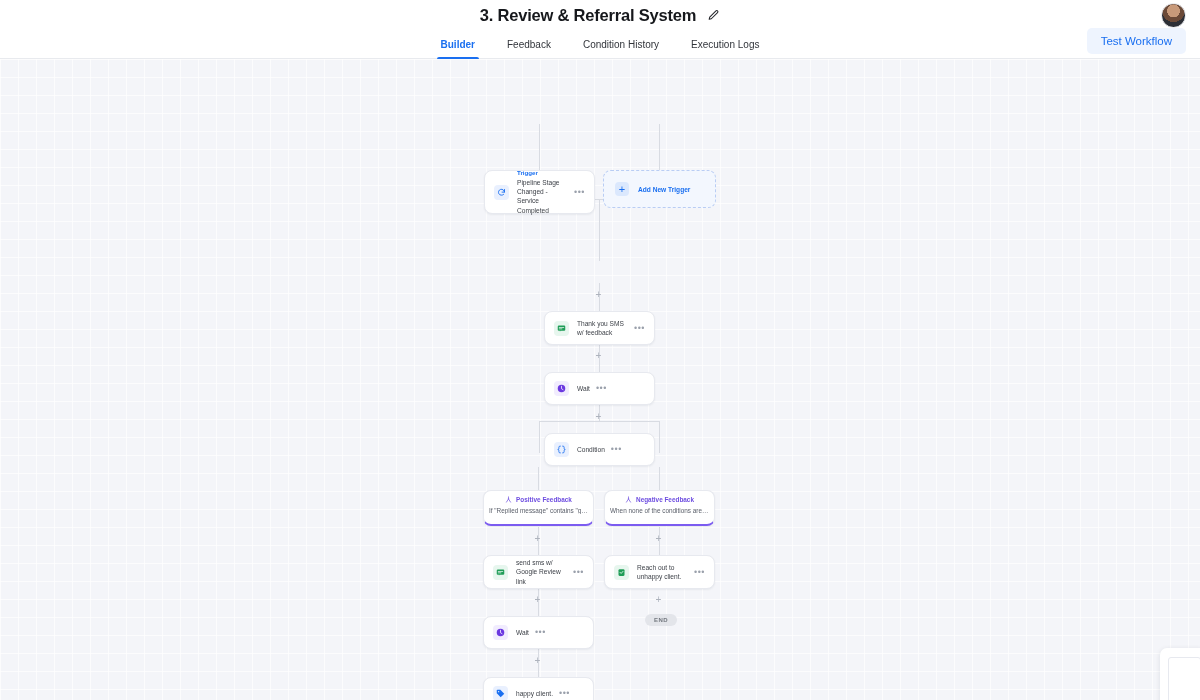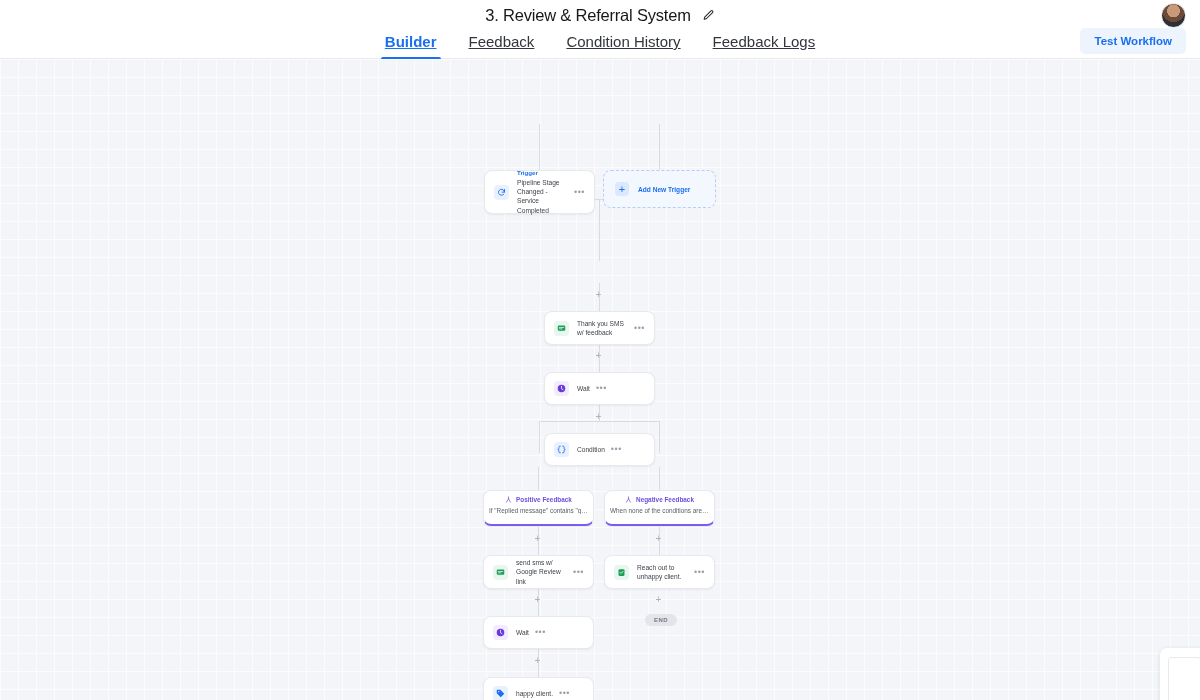--- a/index.html
+++ b/index.html
@@ -11,21 +11,21 @@
   }
 
   
   .topbar {
     height: 30px;
     position: relative;
     display: flex; align-items: center; justify-content: center;
     background: #ffffff;
   }
   .wf-title {
-    font-size: 16.5px; font-weight: 400; color: #16181c;
+    font-size: 16.5px; font-weight: 700; color: #16181c;
     letter-spacing: -0.2px;
   }
   .edit-icon {
     margin-left: 11px; display: flex; align-items: center; cursor: pointer;
   }
   .avatar {
     position: absolute; right: 14px; top: 3px;
     width: 25px; height: 25px; border-radius: 50%;
     background: radial-gradient(circle at 50% 30%, #c89a7a 0 32%, #6b4a38 33% 56%, #2c2f36 57% 100%);
     border: 1px solid #e6e8ec;
@@ -33,32 +33,32 @@
 
   .tabbar {
     height: 29px;
     border-bottom: 1px solid #e8eaee;
     position: relative;
     display: flex; align-items: flex-end; justify-content: center;
     background: #fff;
   }
   .tabs { display: flex; gap: 0; }
   .tab {
-    font-size: 15px; color: #32353b; padding: 0 16px 8px 16px;
-    cursor: pointer; position: relative; white-space: nowrap; text-decoration: underline;
+    font-size: 10px; color: #32353b; padding: 0 16px 8px 16px;
+    cursor: pointer; position: relative; white-space: nowrap;
   }
   .tab.active { color: #1a6ff0; font-weight: 600; }
   .tab.active::after {
     content: ""; position: absolute; left: 12px; right: 12px; bottom: -1px;
     height: 2px; background: #1a6ff0; border-radius: 2px 2px 0 0;
   }
   .test-btn {
     position: absolute; right: 14px; bottom: 4px;
     background: #eef4fe; color: #1a6ff0;
-    font-size: 11.5px; font-weight: 700;
+    font-size: 11.5px; font-weight: 400;
     border: none; border-radius: 5px;
     padding: 7px 14px; cursor: pointer;
   }
 
   
   .canvas {
     position: relative;
     height: 641px;
     background-color: #f4f5f9;
     background-image:
@@ -187,21 +187,21 @@
     </svg>
   </span>
   <div class="avatar"></div>
 </div>
 
 <div class="tabbar">
   <div class="tabs">
     <div class="tab active">Builder</div>
     <div class="tab">Feedback</div>
     <div class="tab">Condition History</div>
-    <div class="tab">Feedback Logs</div>
+    <div class="tab">Execution Logs</div>
   </div>
   <button class="test-btn">Test Workflow</button>
 </div>
 
 <div class="canvas">
   <div class="flow">
 
     <div class="line vline" style="left:539px; top:65px; height:75px;"></div>
 
     <div class="line vline" style="left:659px; top:65px; height:75px;"></div>

